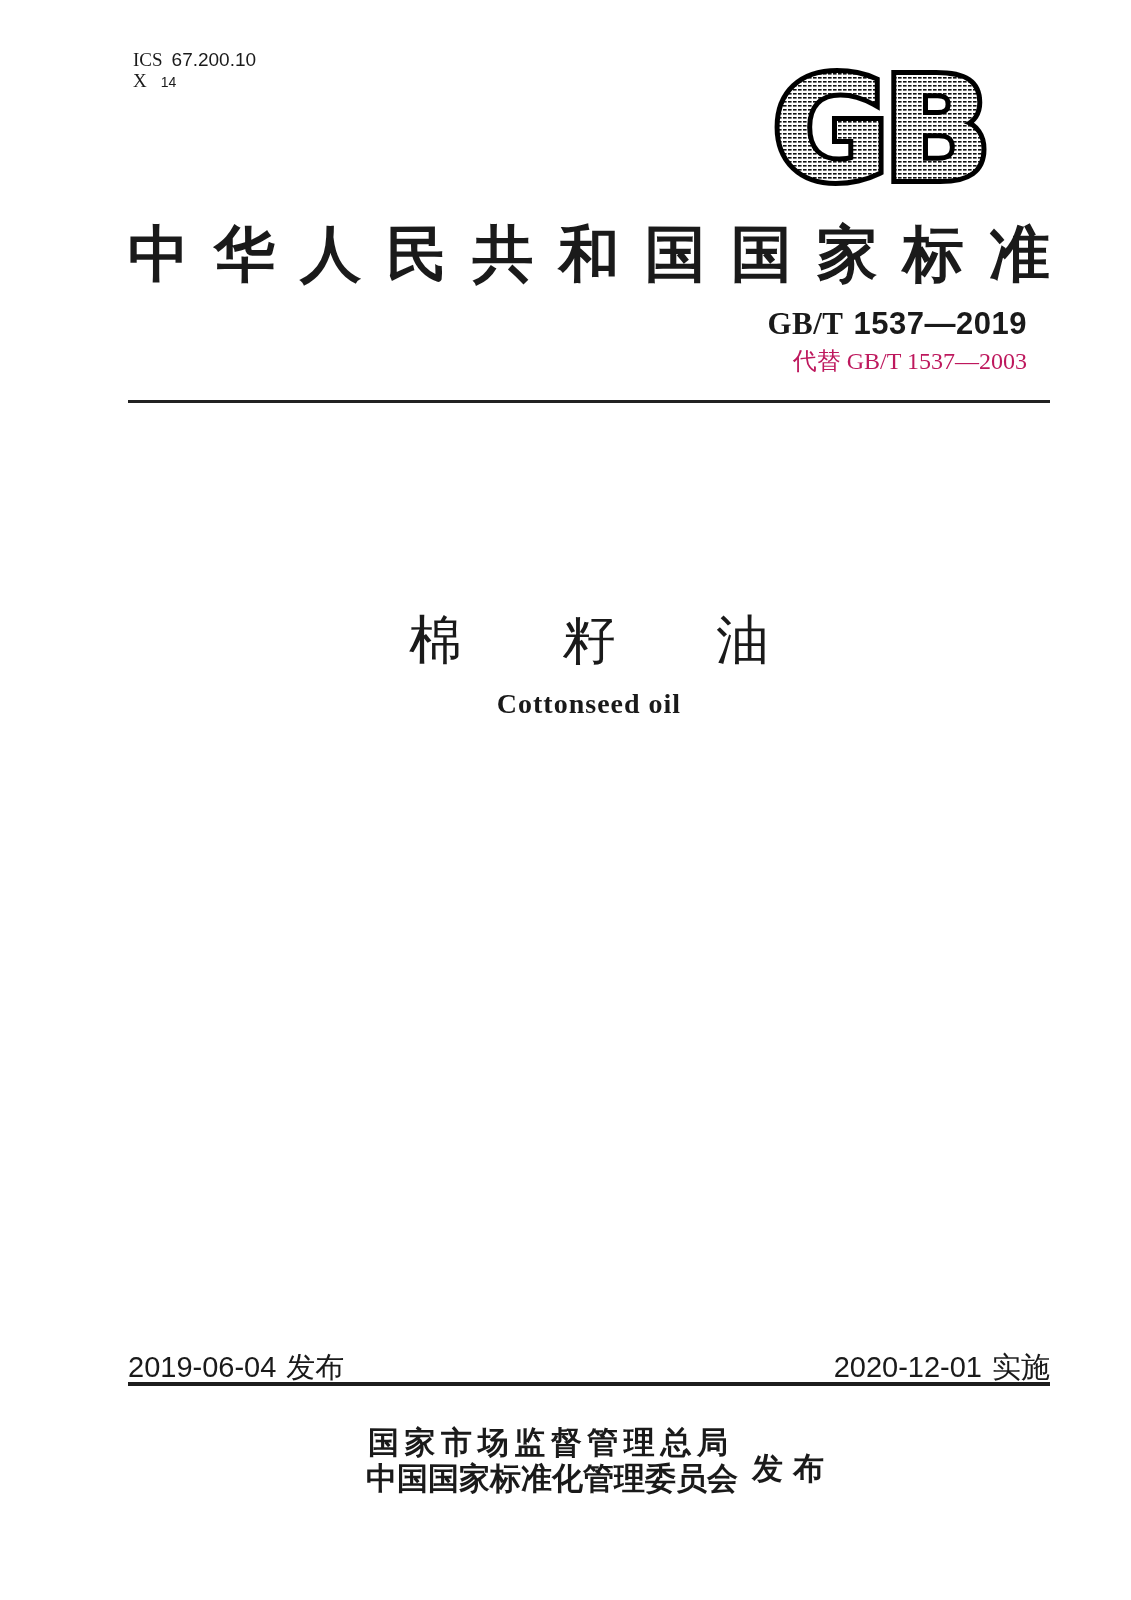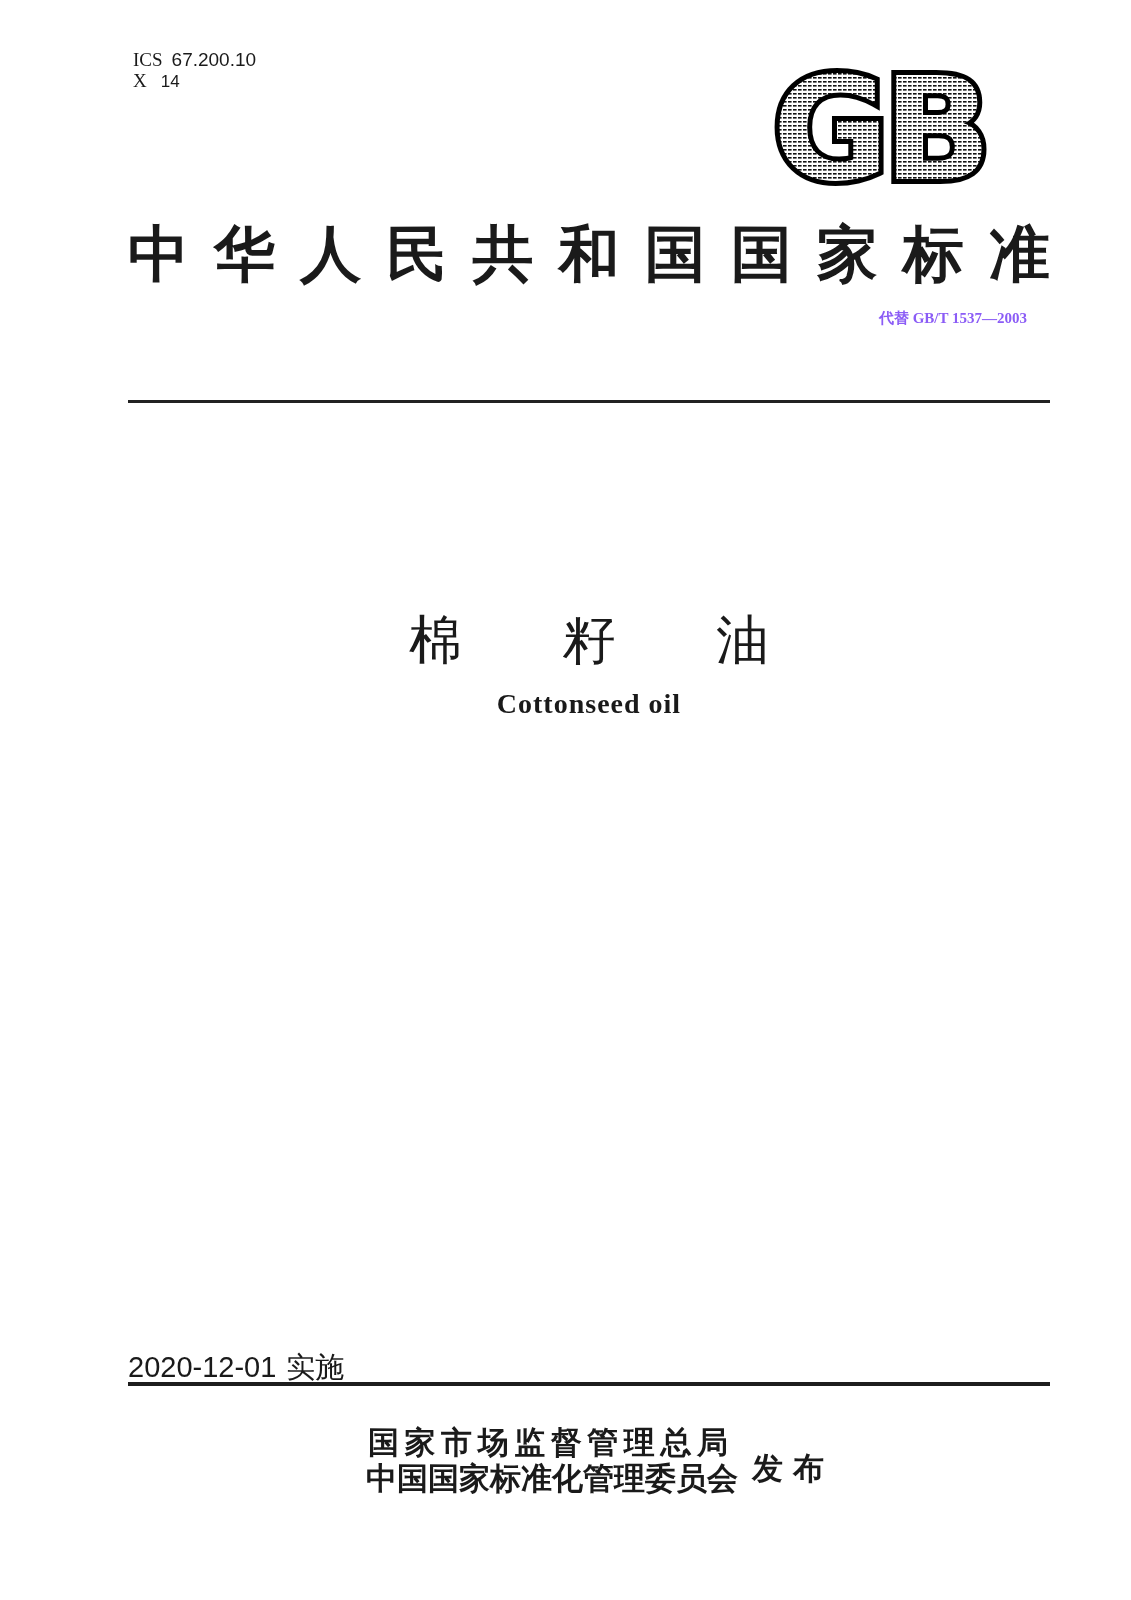--- a/index.html
+++ b/index.html
@@ -9,40 +9,40 @@
     background:var(--paper);color:var(--ink);
     font-family:"Liberation Serif","DejaVu Serif",serif;
   }
   .abs{position:absolute;}
 
   
   .ics-block{left:133px;top:50px;line-height:20px;white-space:nowrap;}
   .ics-line{display:block;}
   .ics-label{font-family:"Liberation Serif","DejaVu Serif",serif;font-weight:400;font-size:19px;}
   .ics-code{font-family:"Liberation Sans","DejaVu Sans",sans-serif;font-size:19px;margin-left:9px;text-align:center;}
-  .cls-code{font-family:"Liberation Sans","DejaVu Sans",sans-serif;font-size:17px;margin-left:14px;}
+  .cls-code{font-family:"Liberation Sans","DejaVu Sans",sans-serif;font-size:14px;margin-left:14px;}
 
   
   .gb-logo{left:768px;top:62px;width:222px;height:130px;}
   .gb-logo svg{width:100%;height:100%;display:block;}
 
   
   .header-title{
     left:128px;top:214px;width:922px;height:70px;
     font-size:61px;font-weight:700;
     display:flex;justify-content:space-between;align-items:flex-start;
     white-space:nowrap;
   }
 
   
   .std-block{right:104px;top:306px;text-align:right;}
   .std-code{font-size:31px;font-weight:700;white-space:nowrap;letter-spacing:0.5px;}
   .std-code .prefix{font-family:"Liberation Serif","DejaVu Serif",serif;}
   .std-code .number{font-family:"Liberation Sans","DejaVu Sans",sans-serif;margin-left:10px;}
-  .std-replaces{font-size:15px;font-weight:700;margin-top:3px;white-space:nowrap;color:#8b5cf6;}
+  .std-replaces{font-size:24px;font-weight:400;margin-top:3px;white-space:nowrap;color:#be185d;}
 
   .rule-top{left:128px;top:400px;width:922px;height:3px;background:#222;}
 
   
   .title-cn-wrap{left:128px;top:610px;width:922px;display:flex;justify-content:center;}
   .title-cn{
     width:360px;display:flex;justify-content:space-between;
     font-family:"Liberation Sans","DejaVu Sans",sans-serif;
     font-size:53px;font-weight:500;line-height:1.15;
   }
@@ -104,35 +104,37 @@
     <span>共</span>
     <span>和</span>
     <span>国</span>
     <span>国</span>
     <span>家</span>
     <span>标</span>
     <span>准</span>
   </div>
 
 <div class="abs std-block">
+  <div class="std-code"><span class="prefix">GB/T</span><span class="number">1537—2019</span></div>
   <div class="std-replaces">代替 GB/T 1537—2003</div>
 </div>
 
 <div class="abs rule-top"></div>
 
 <div class="abs title-cn-wrap">
   <div class="title-cn">
       <span>棉</span>
       <span>籽</span>
       <span>油</span>
     </div>
 </div>
 <div class="abs title-en">Cottonseed oil</div>
 
 <div class="abs dates-row">
+  <span><span>2019-06-04</span><span class="date-label">发布</span></span>
   <span><span>2020-12-01</span><span class="date-label">实施</span></span>
 </div>
 
 <div class="abs rule-bottom"></div>
 
 <div class="abs issuer-line1">
     <span>国</span>
     <span>家</span>
     <span>市</span>
     <span>场</span>

